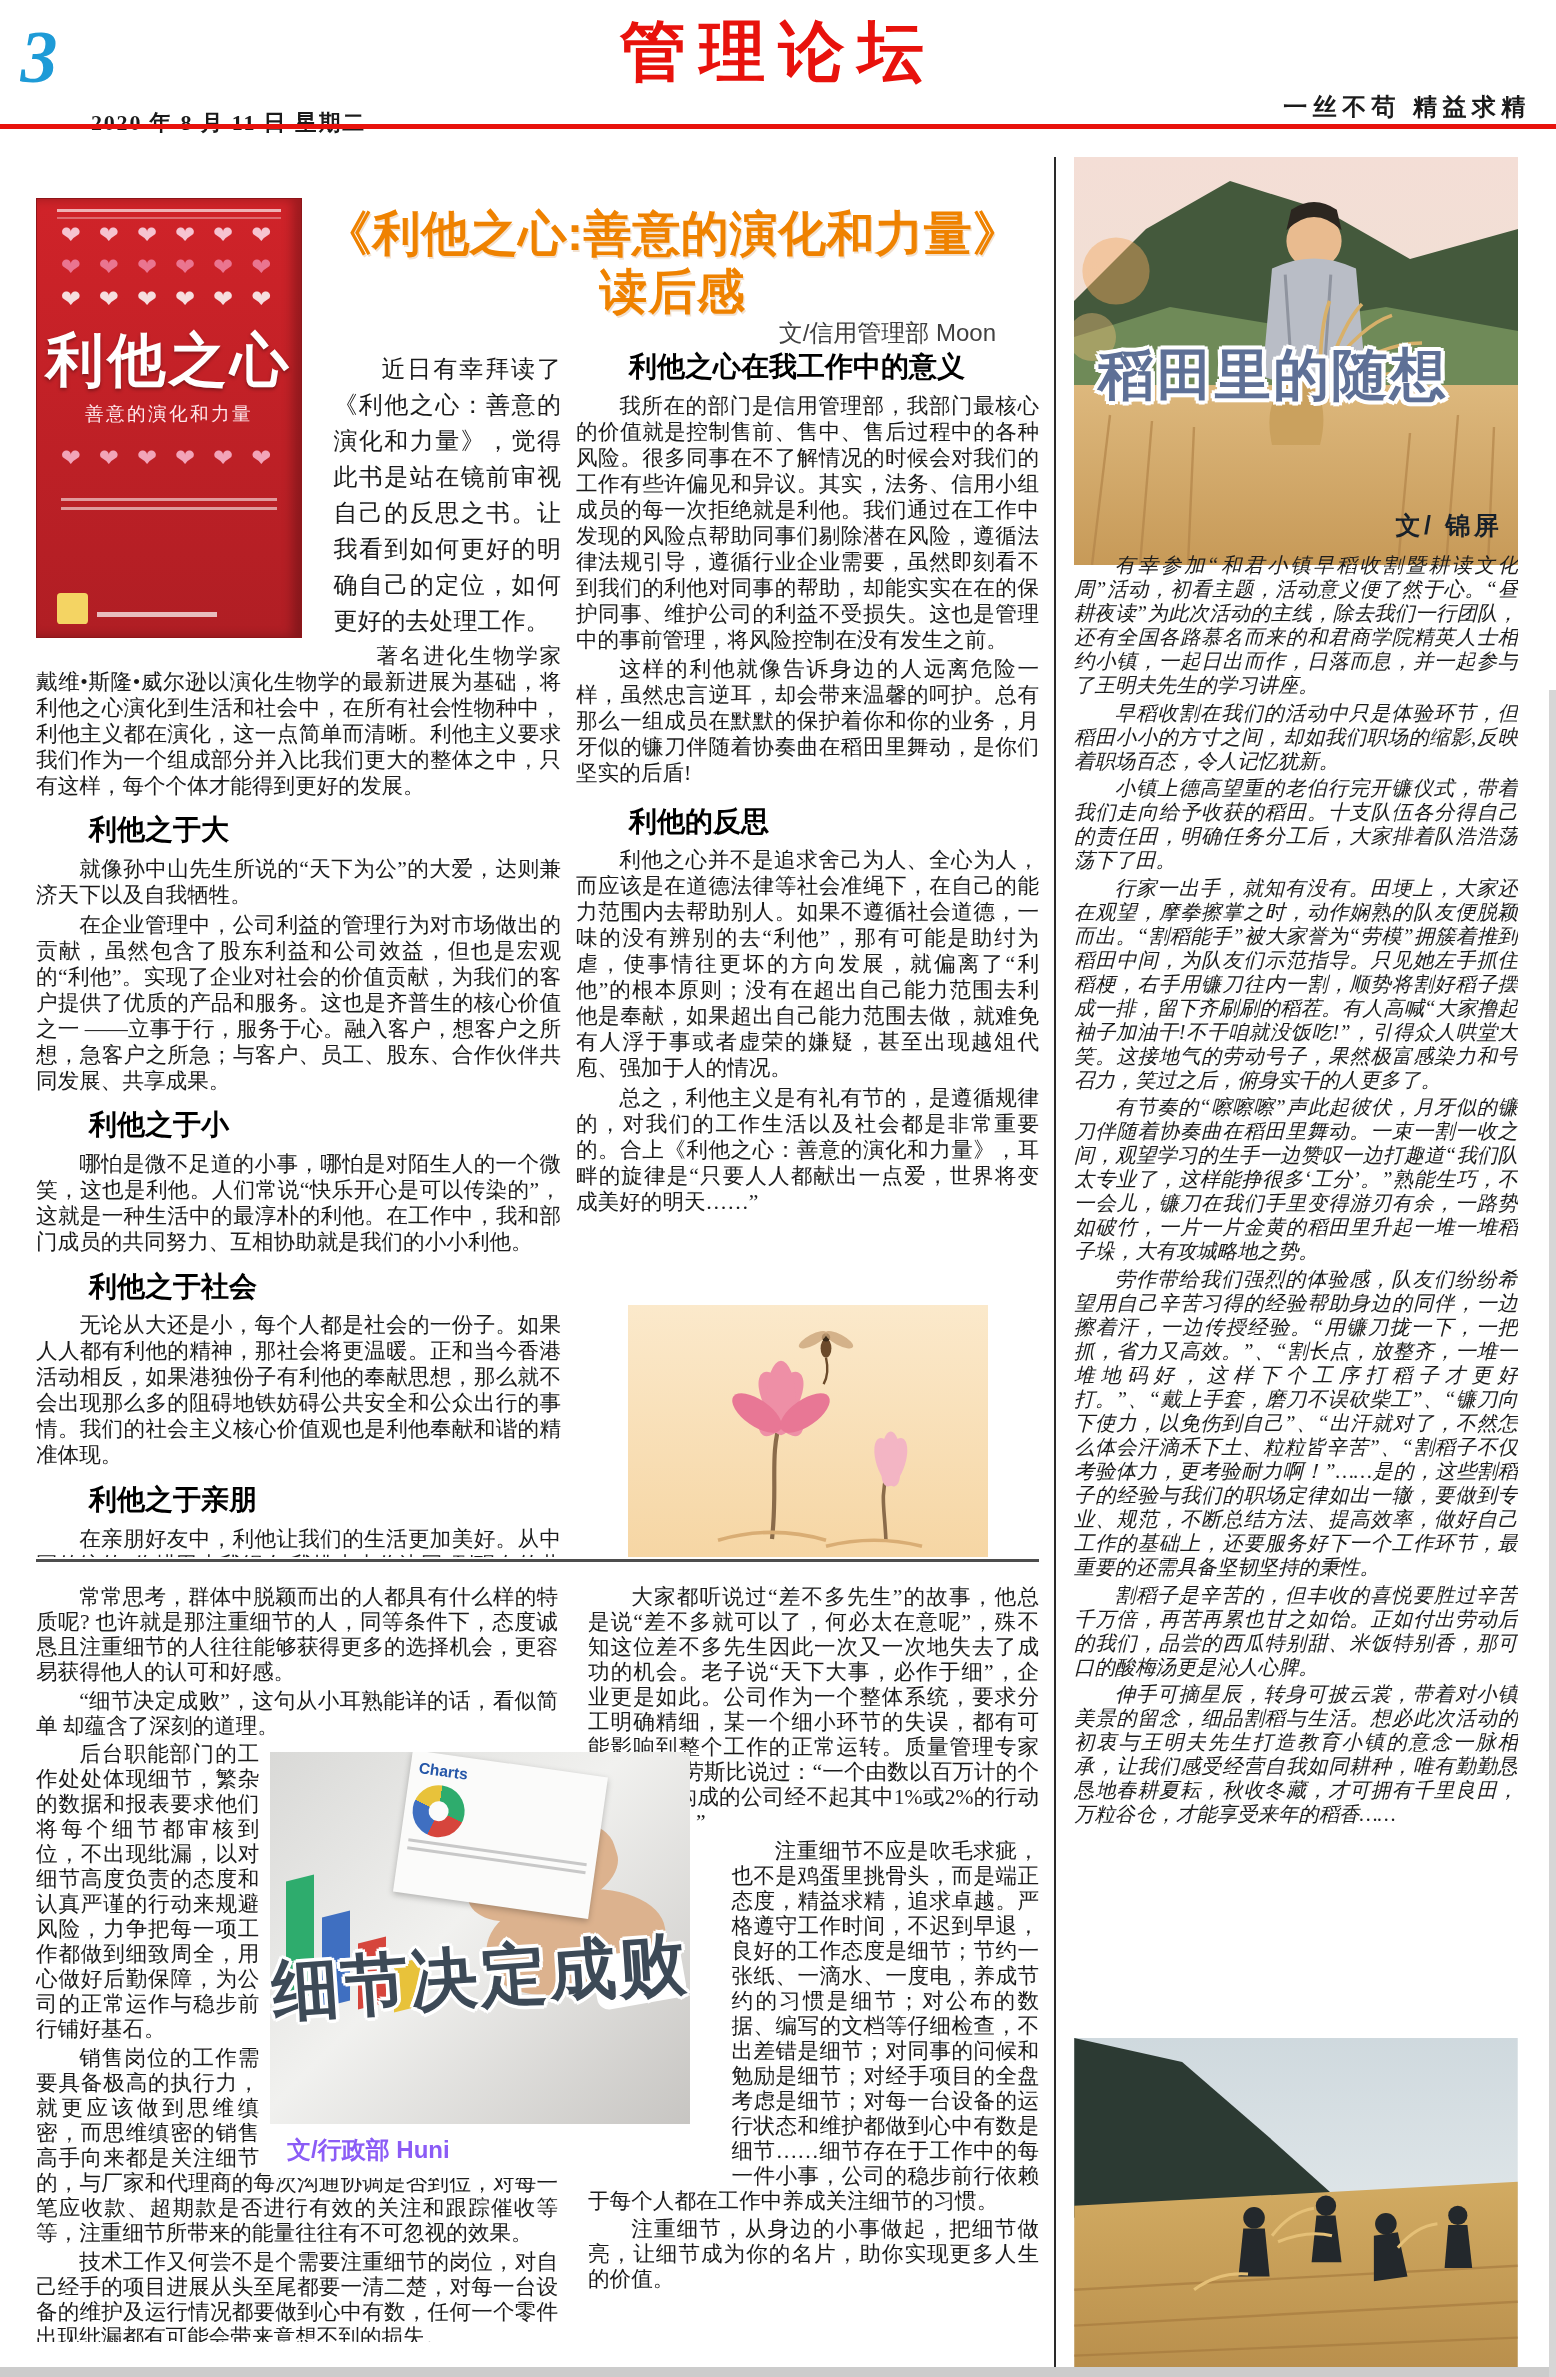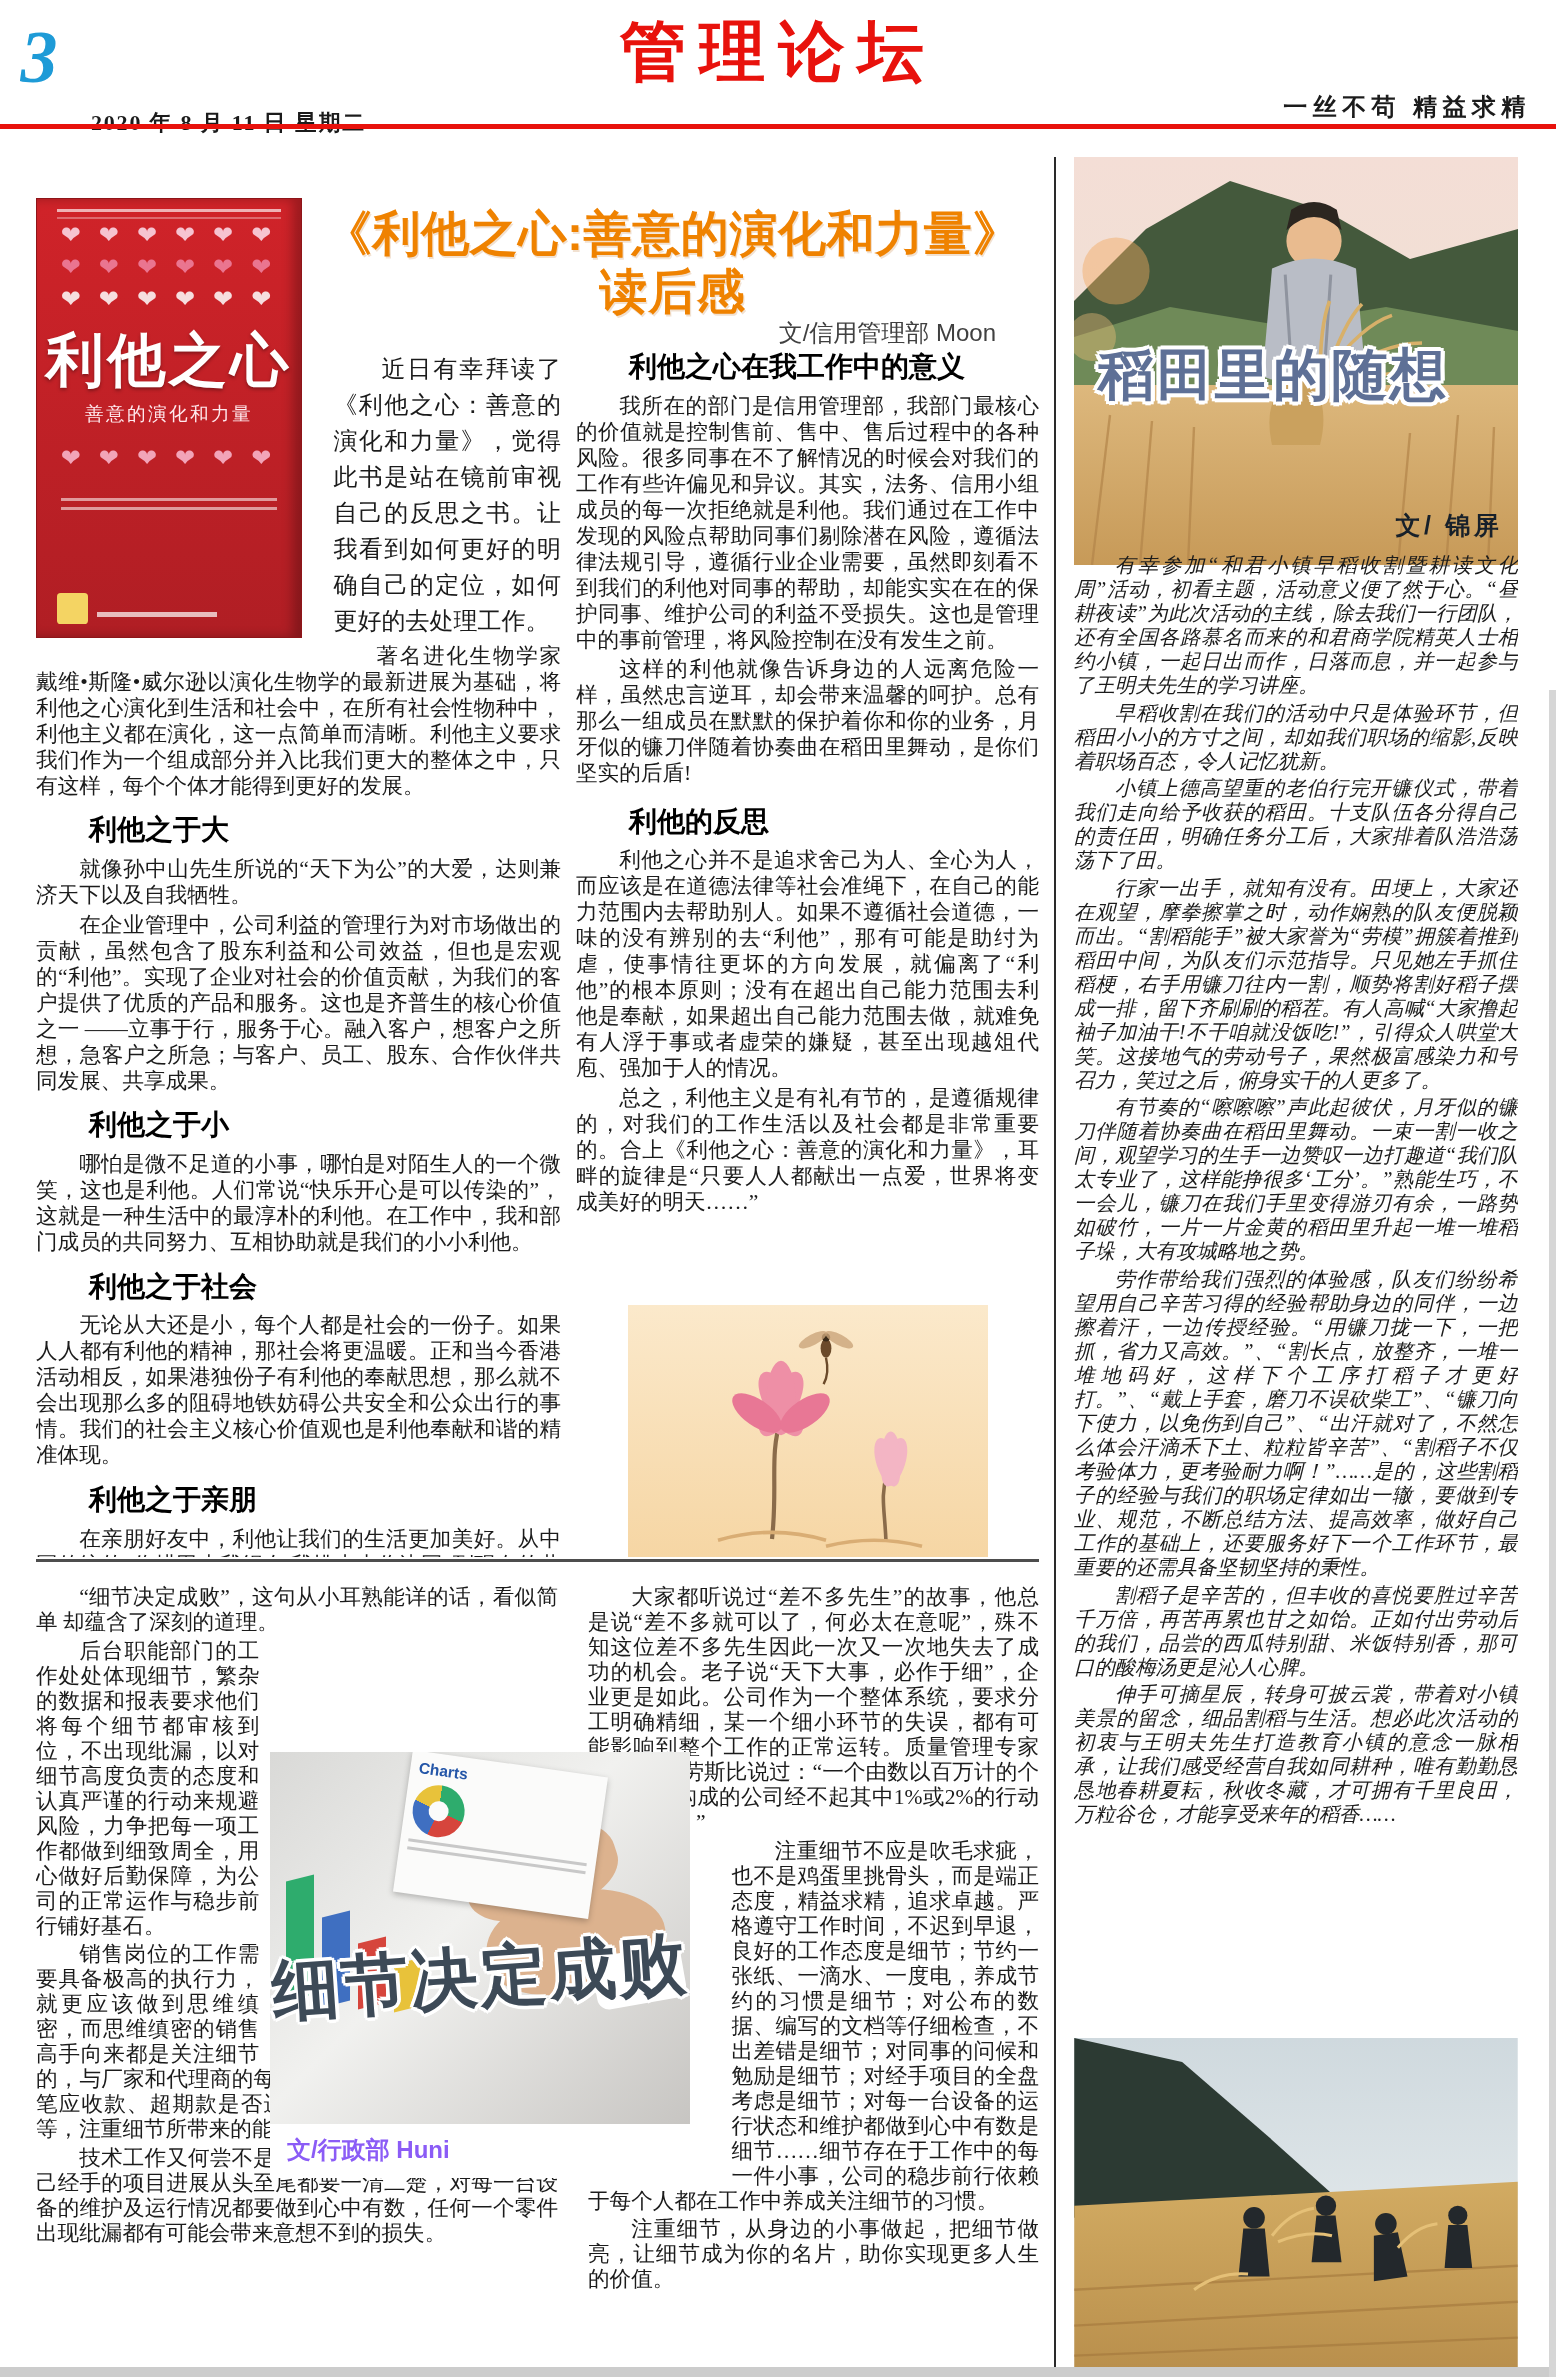--- a/index.html
+++ b/index.html
@@ -201,20 +201,21 @@
         </g>
       </svg>
     </div>
   </div>
 </div>
 
 <div class="abs" id="article-divider"></div>
 
 <div class="abs" id="detail-essay">
   <div class="abs" id="be-left">
+    <p>常常思考，群体中脱颖而出的人都具有什么样的特质呢? 也许就是那注重细节的人，同等条件下，态度诚恳且注重细节的人往往能够获得更多的选择机会，更容易获得他人的认可和好感。</p>
     <p>“细节决定成败”，这句从小耳熟能详的话，看似简单 却蕴含了深刻的道理。</p>
     <div class="be-spacer-r"></div>
     <p>后台职能部门的工作处处体现细节，繁杂的数据和报表要求他们将每个细节都审核到位，不出现纰漏，以对细节高度负责的态度和认真严谨的行动来规避风险，力争把每一项工作都做到细致周全，用心做好后勤保障，为公司的正常运作与稳步前行铺好基石。</p>
     <p>销售岗位的工作需要具备极高的执行力，就更应该做到思维缜密，而思维缜密的销售高手向来都是关注细节的，与厂家和代理商的每次沟通协调是否到位，对每一笔应收款、超期款是否进行有效的关注和跟踪催收等等，注重细节所带来的能量往往有不可忽视的效果。</p>
     <p>技术工作又何尝不是个需要注重细节的岗位，对自己经手的项目进展从头至尾都要一清二楚，对每一台设备的维护及运行情况都要做到心中有数，任何一个零件出现纰漏都有可能会带来意想不到的损失。</p>
   </div>
 
   <div class="abs" id="be-right">
     <p>大家都听说过“差不多先生”的故事，他总是说“差不多就可以了，何必太在意呢”，殊不知这位差不多先生因此一次又一次地失去了成功的机会。老子说“天下大事，必作于细”，企业更是如此。公司作为一个整体系统，要求分工明确精细，某一个细小环节的失误，都有可能影响到整个工作的正常运转。质量管理专家菲利普•克劳斯比说过：“一个由数以百万计的个人行动所构成的公司经不起其中1%或2%的行动偏离正轨。”</p>
     <div class="be-spacer-l"></div>

